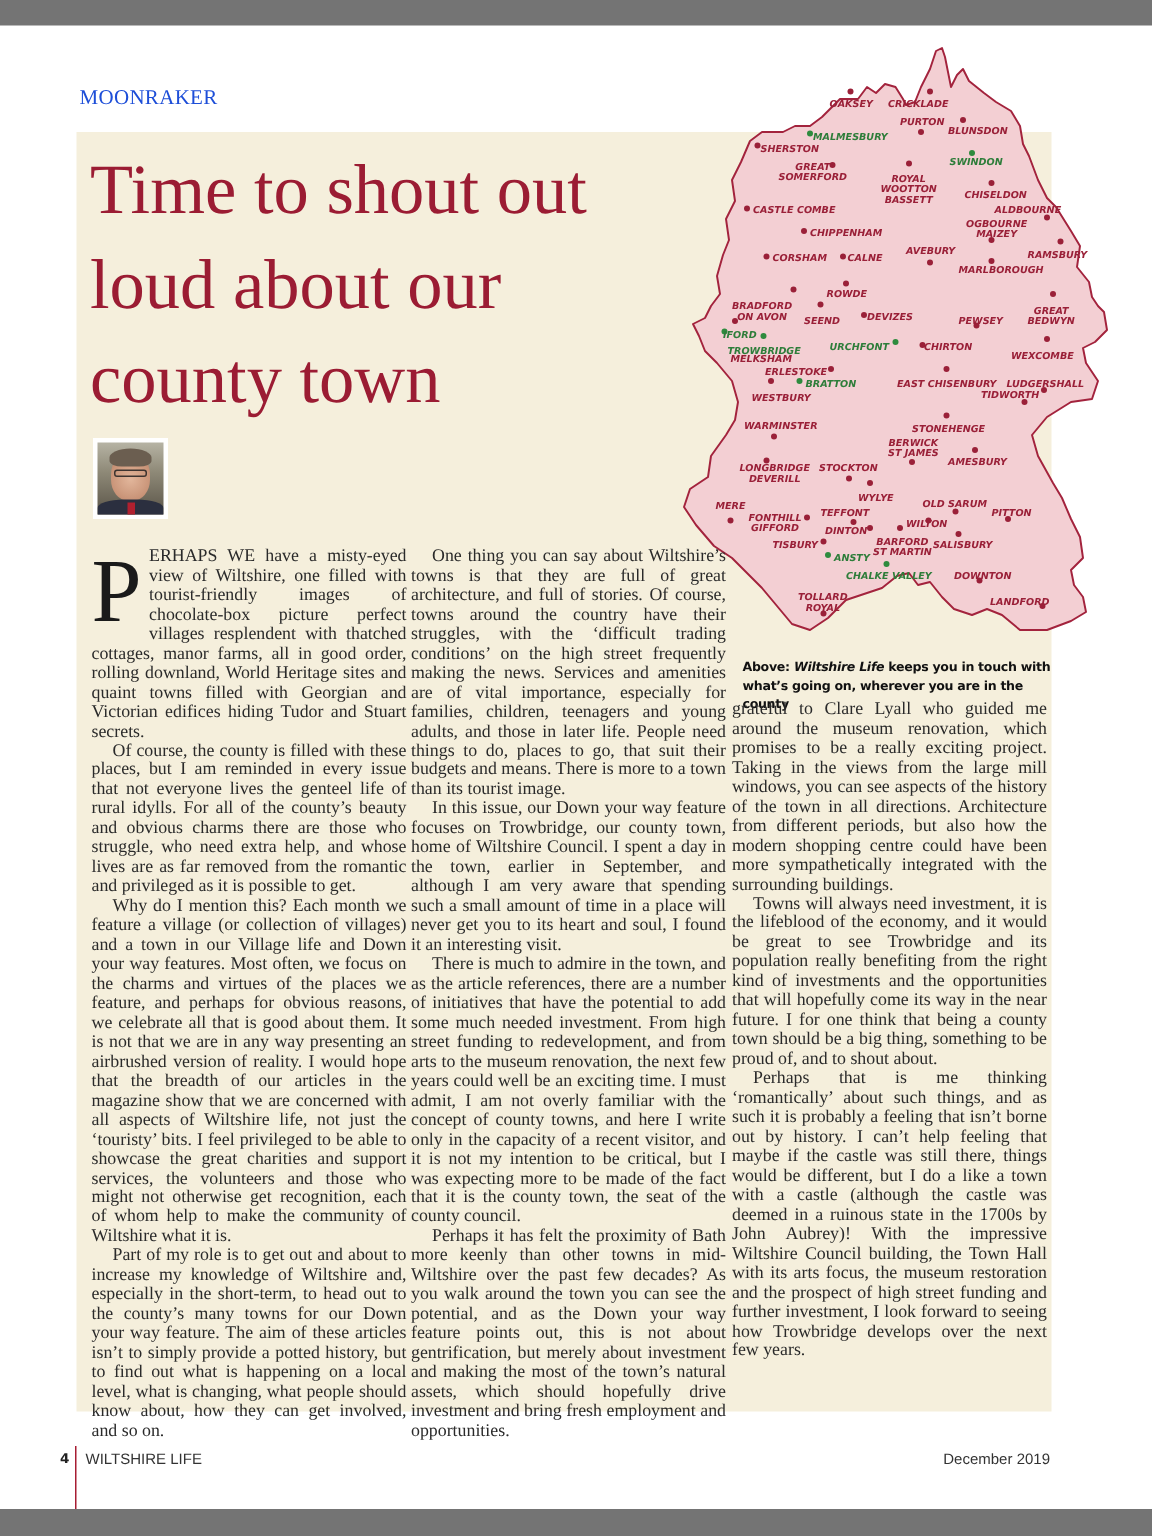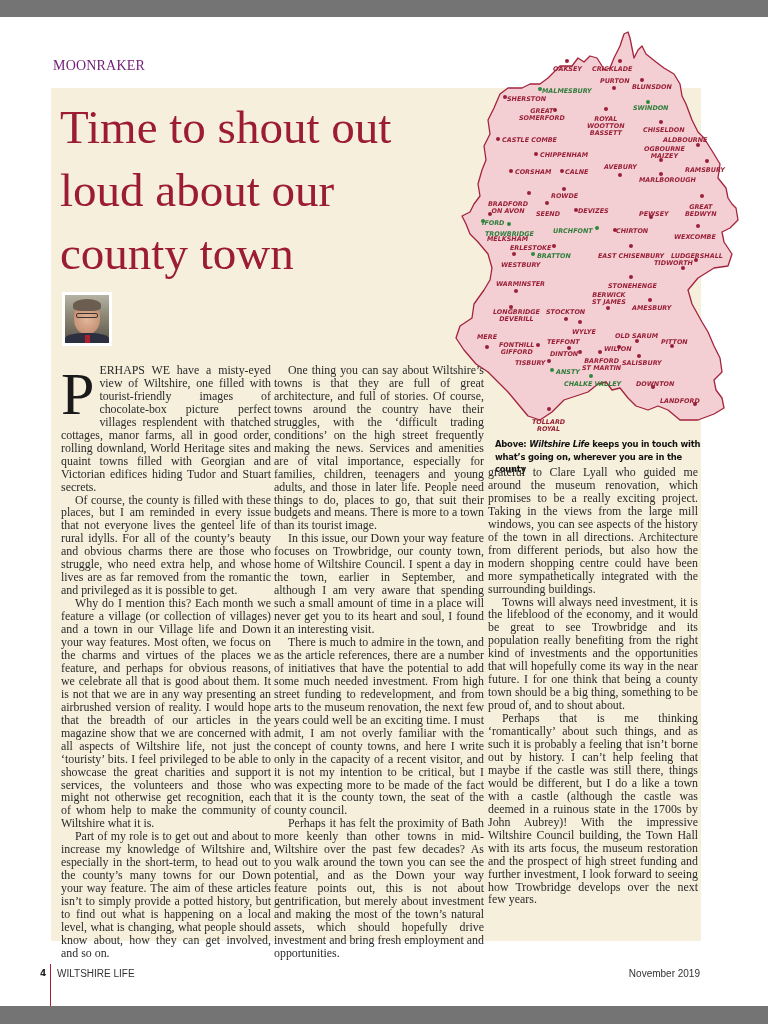--- a/index.html
+++ b/index.html
@@ -4,21 +4,21 @@
 <style>
   * { box-sizing: border-box; margin: 0; padding: 0; }
   html, body { width: 768px; height: 1024px; overflow: hidden; background: #ffffff; }
   body { position: relative; font-family: "DejaVu Serif", "Liberation Serif", serif; }
 
   .topbar { position: absolute; left: 0; top: 0; width: 768px; height: 17px; background: #747474; }
   .bottombar { position: absolute; left: 0; top: 1006px; width: 768px; height: 18px; background: #747474; }
 
   .section-label {
     position: absolute; left: 53px; top: 58px;
-    font-family: "Liberation Serif", serif; font-size: 14px; color: #701a75; letter-spacing: 0.2px;
+    font-family: "Liberation Serif", serif; font-size: 14px; color: #1d4ed8; letter-spacing: 0.2px;
   }
 
   .panel {
     position: absolute; left: 51px; top: 88px; width: 650px; height: 853px;
     background: #f5efdc;
   }
 
   .headline {
     position: absolute; left: 60px; top: 96px; width: 400px;
     font-family: "Liberation Serif", serif; font-size: 47px; line-height: 63px;
@@ -248,21 +248,21 @@
       <div class="town" style="left: 170px; top: 332px;">SALISBURY</div>
       <div class="dot" style="left: 95px; top: 331px;"></div>
       <div class="town" style="left: 63px; top: 332px;">TISBURY</div>
       <div class="dot green" style="left: 98px; top: 340px;"></div>
       <div class="town green" style="left: 104px; top: 341px;">ANSTY</div>
       <div class="dot green" style="left: 137px; top: 346px;"></div>
       <div class="town green" style="left: 112px; top: 353px;">CHALKE VALLEY</div>
       <div class="dot" style="left: 199px; top: 357px;"></div>
       <div class="town" style="left: 184px; top: 353px;">DOWNTON</div>
       <div class="dot" style="left: 95px; top: 379px;"></div>
-      <div class="town" style="left: 80px; top: 367px; margin-top: 24px;">TOLLARD<br>ROYAL</div>
+      <div class="town" style="left: 80px; top: 367px;">TOLLARD<br>ROYAL</div>
       <div class="dot" style="left: 241px; top: 374px;"></div>
       <div class="town" style="left: 208px; top: 370px;">LANDFORD</div>
     </div>
 </div>
 
 <div class="caption">
   <span>Above: </span><i>Wiltshire Life</i><span> keeps you in touch with what’s going on, wherever you are in the county</span>
 </div>
 
 <div class="col col1">
@@ -281,15 +281,15 @@
 
 <div class="col col3">
   <p class="first">grateful to Clare Lyall who guided me around the museum renovation, which promises to be a really exciting project. Taking in the views from the large mill windows, you can see aspects of the history of the town in all directions. Architecture from different periods, but also how the modern shopping centre could have been more sympathetically integrated with the surrounding buildings.</p>
   <p>Towns will always need investment, it is the lifeblood of the economy, and it would be great to see Trowbridge and its population really benefiting from the right kind of investments and the opportunities that will hopefully come its way in the near future. I for one think that being a county town should be a big thing, something to be proud of, and to shout about.</p>
   <p>Perhaps that is me thinking ‘romantically’ about such things, and as such it is probably a feeling that isn’t borne out by history. I can’t help feeling that maybe if the castle was still there, things would be different, but I do a like a town with a castle (although the castle was deemed in a ruinous state in the 1700s by John Aubrey)! With the impressive Wiltshire Council building, the Town Hall with its arts focus, the museum restoration and the prospect of high street funding and further investment, I look forward to seeing how Trowbridge develops over the next few years.</p>
 </div>
 
 <div class="footer-page">4</div>
 <div class="footer-rule"></div>
 <div class="footer-mag">WILTSHIRE LIFE</div>
-<div class="footer-date">November 2019</div>
+<div class="footer-date">December 2019</div>
 
 <div class="bottombar"></div>
 
 </body></html>

